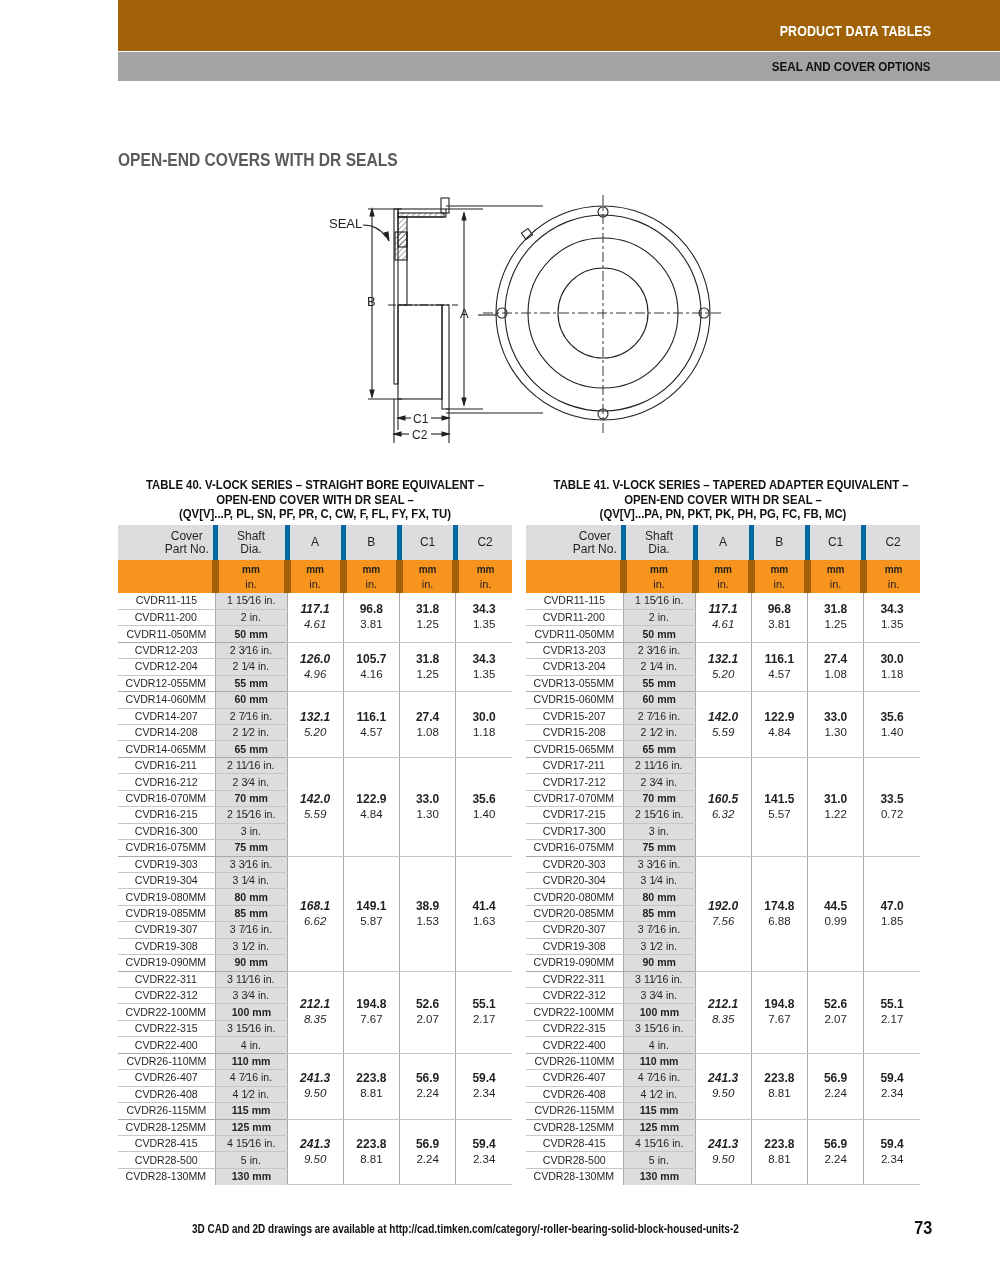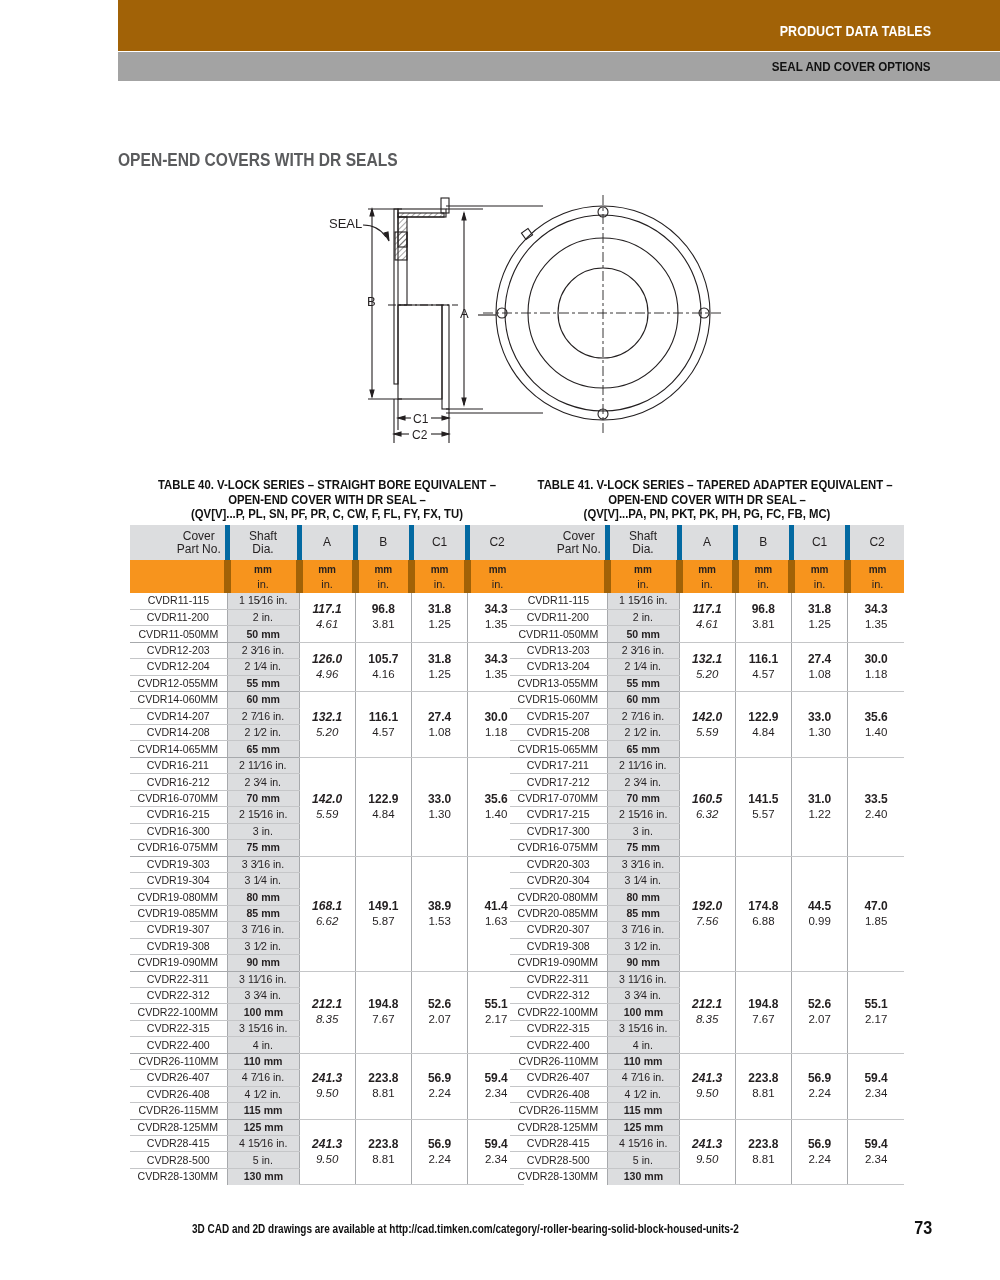--- a/index.html
+++ b/index.html
@@ -9,22 +9,22 @@
   .hdr-black { position: absolute; left: 118px; top: 0; width: 882px; height: 51px; background: #a16207; }
   .hdr-black span { position: absolute; right: 69px; top: 23px; color: #fff; font-weight: bold; font-size: 14.5px; letter-spacing: 0.1px; transform: scaleX(0.86); transform-origin: right center; }
   .hdr-grey { position: absolute; left: 118px; top: 52px; width: 882px; height: 29px; background: #a3a3a3; padding-left: 23px; }
   .hdr-grey span { position: absolute; right: 69px; top: 7px; color: #111; font-weight: bold; font-size: 13.5px; transform: scaleX(0.86); transform-origin: right center; }
 
   .section-title { position: absolute; left: 118px; top: 149px; font-size: 19px; font-weight: bold; color: #5a5b5d; transform: scaleX(0.82); transform-origin: left center; white-space: nowrap; }
 
   .diagram { position: absolute; left: 318px; top: 185px; width: 420px; height: 260px; }
 
   .table-block { position: absolute; top: 478px; width: 394px; }
-  .table-block.t40 { left: 130px; }
-  .table-block.t41 { left: 510px; }
+  .table-block.t40 { left: 118px; }
+  .table-block.t41 { left: 526px; }
   .caption { text-align: center; font-weight: bold; font-size: 13.2px; line-height: 14.5px; color: #111; height: 47px; }
   .caption div { transform: scaleX(0.86); white-space: nowrap; }
 
   table { border-collapse: collapse; width: 394px; table-layout: fixed; font-size: 11.5px; }
   col.c-part { width: 97px; } col.c-shaft { width: 72px; } col.c-dim { width: 56.25px; }
   th { background: #dcdddf; font-weight: normal; height: 35px; color: #231f20; border-left: 5px solid #0369a1; line-height: 13px; font-size: 12px; }
   th:first-child { border-left: none; padding-left: 43px; }
   tr.units td { background: #f7941d; height: 33px; text-align: center; font-size: 11px; line-height: 14px; color: #231f20; border-left: 7px solid #a16207; vertical-align: middle; }
   tr.units td:first-child { border-left: none; }
   tr.units b { font-weight: bold; font-size: 10px; display: block; }
@@ -565,21 +565,21 @@
           <td class="dim" rowspan="6">
             <span class="mmv">141.5</span>
             <span class="inv">5.57</span>
           </td>
           <td class="dim" rowspan="6">
             <span class="mmv">31.0</span>
             <span class="inv">1.22</span>
           </td>
           <td class="dim" rowspan="6">
             <span class="mmv">33.5</span>
-            <span class="inv">2.40</span>
+            <span class="inv">0.72</span>
           </td>
         </tr>
         <tr>
           <td class="part"><span>CVDR17-212</span></td>
           <td class="shaft"><span>2 3⁄4 in.</span></td>
         </tr>
         <tr>
           <td class="part"><span>CVDR17-070MM</span></td>
           <td class="shaft mm"><span>70 mm</span></td>
         </tr>

